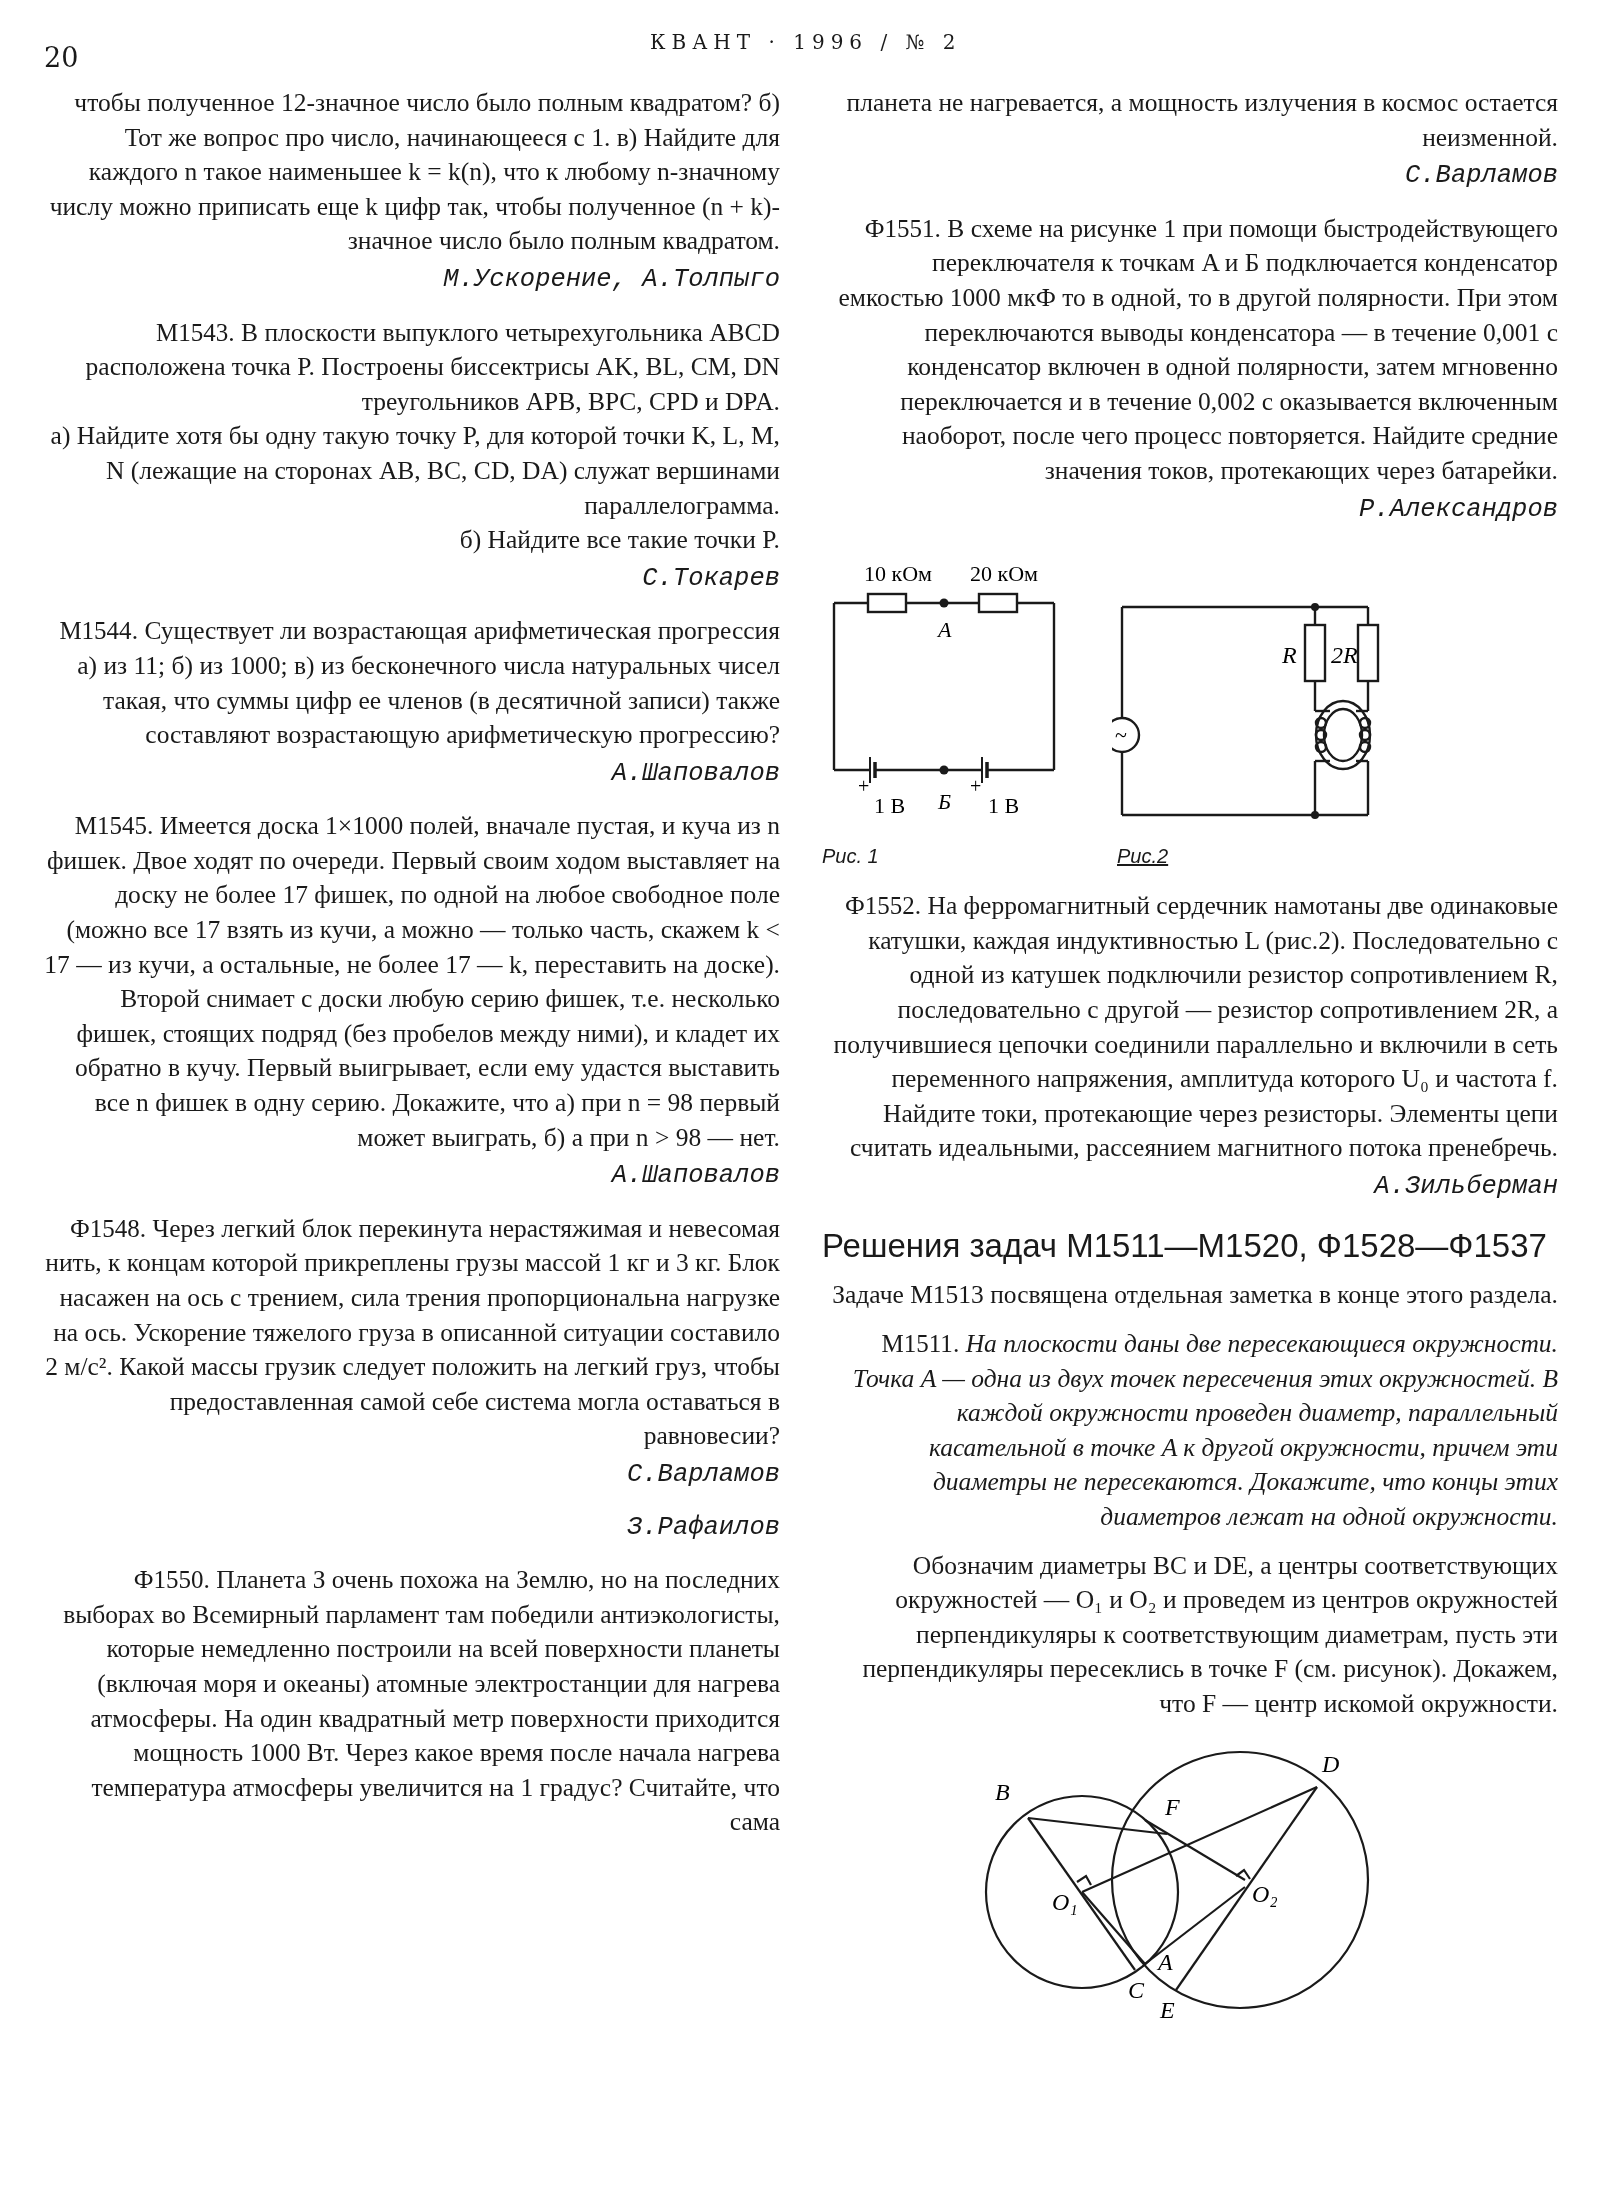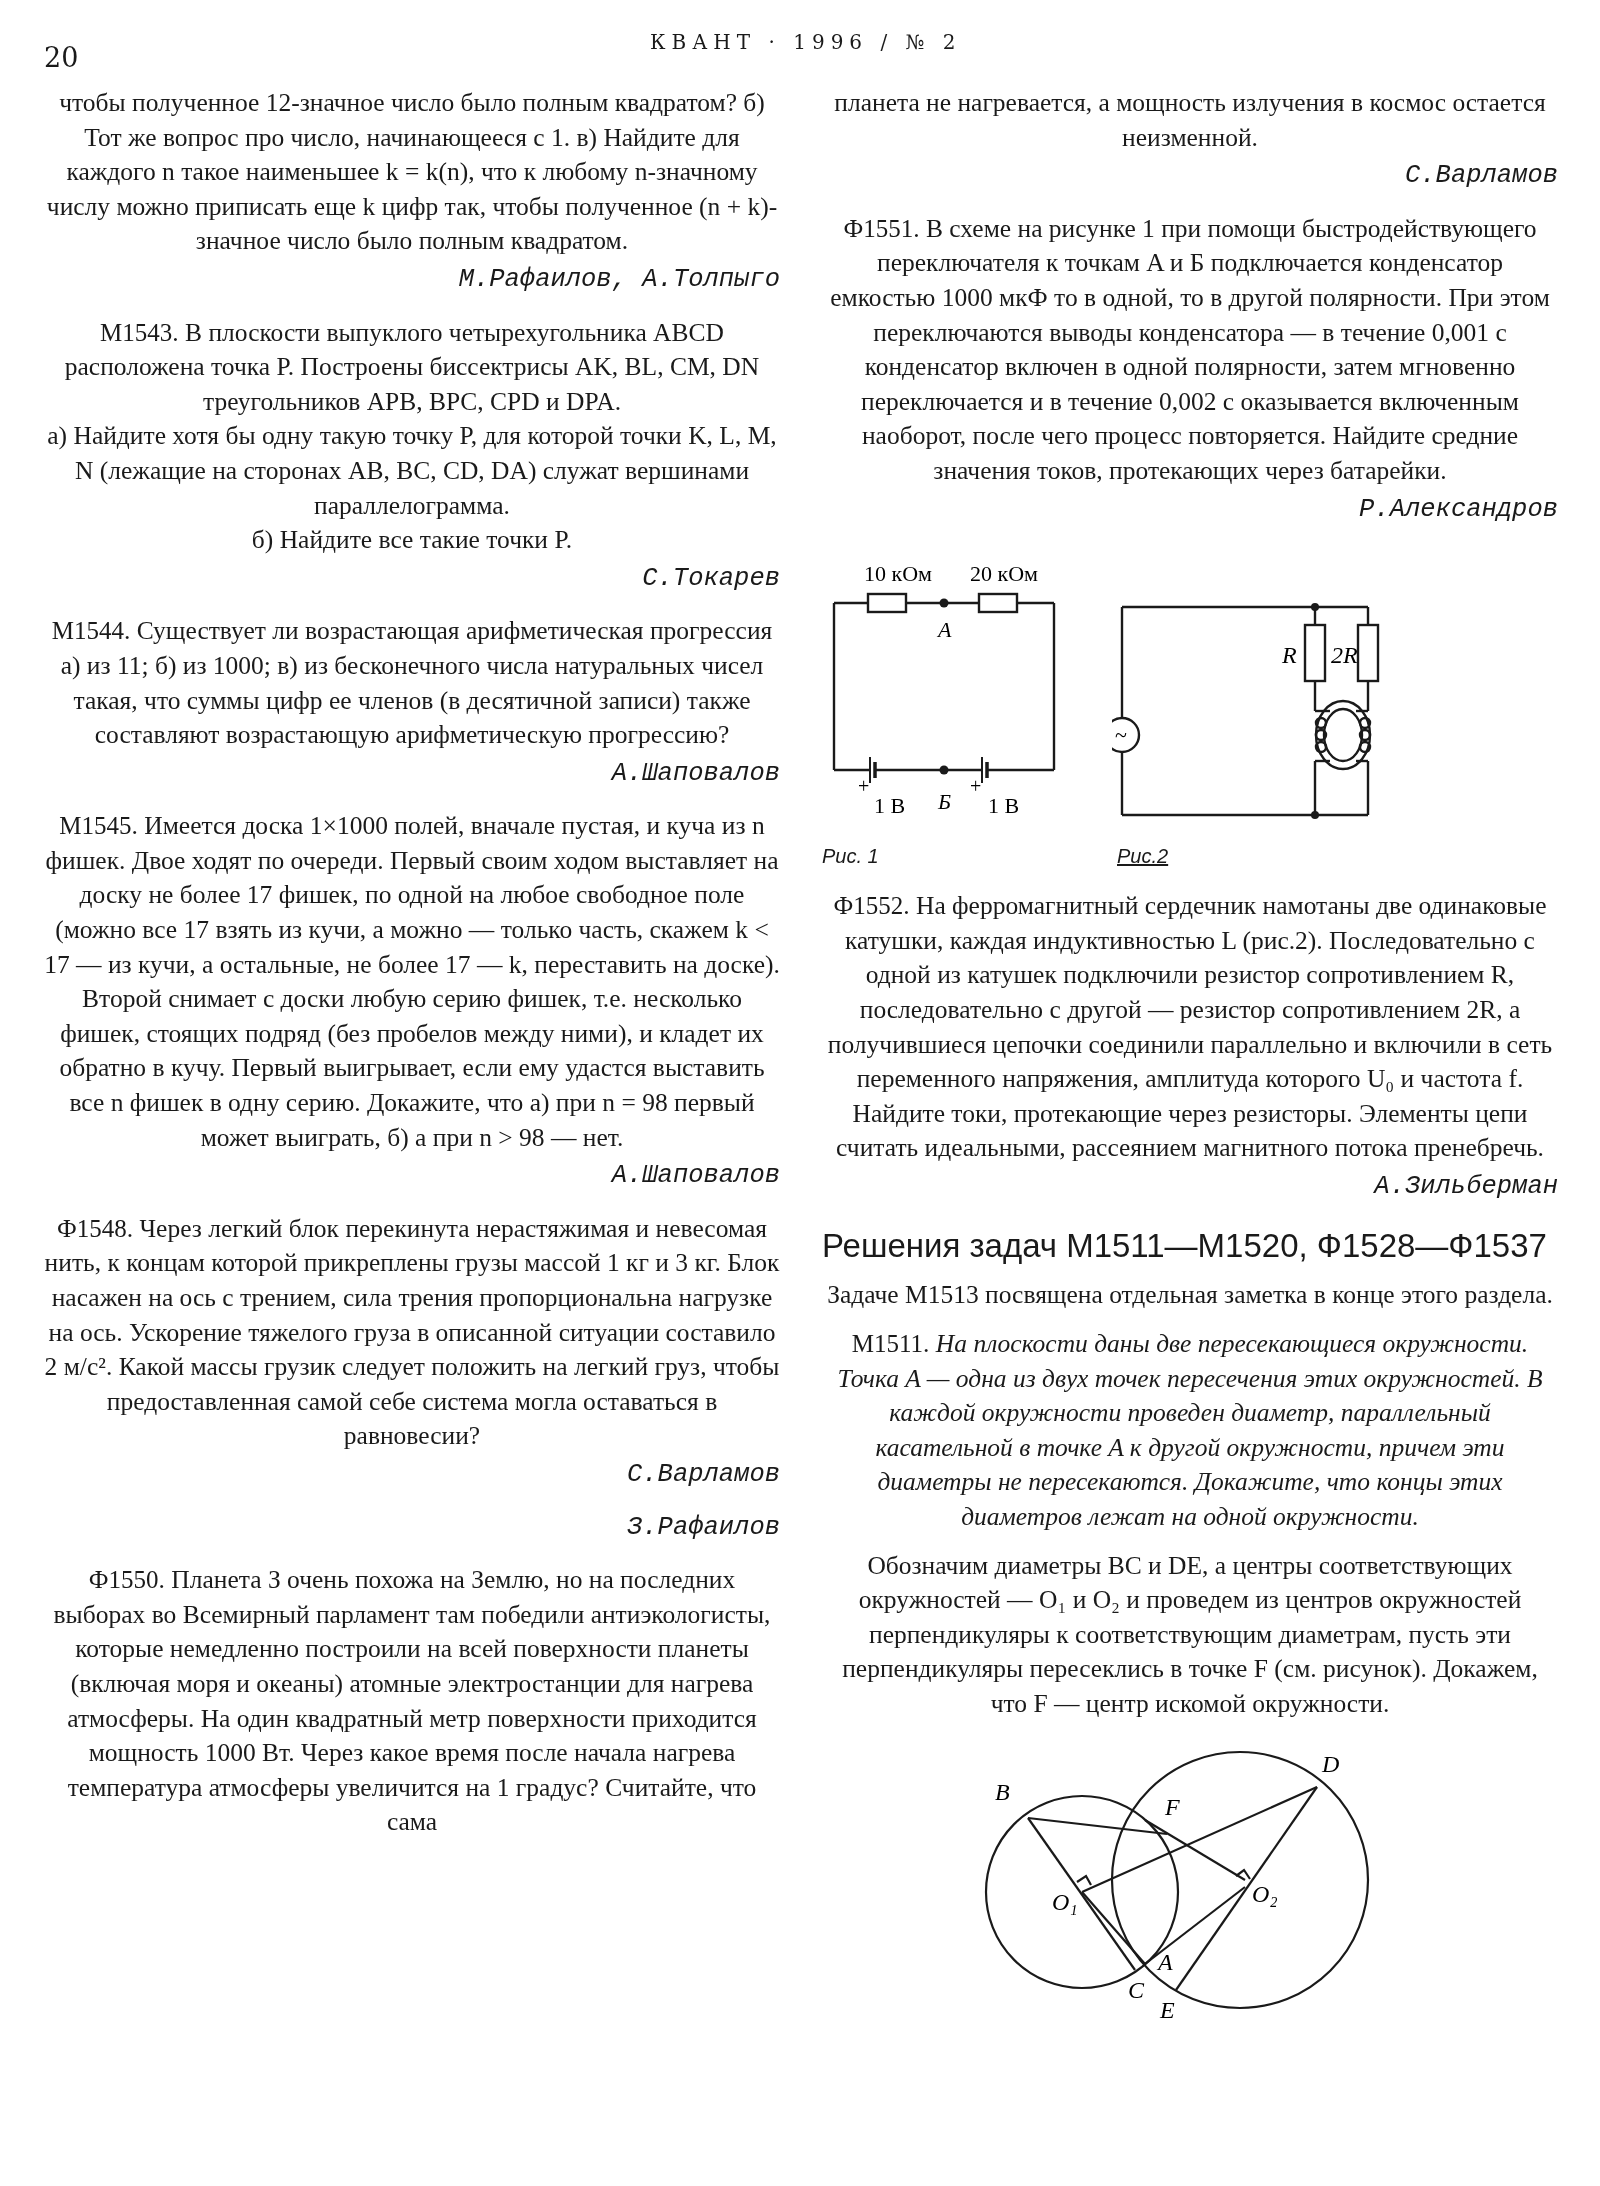--- a/index.html
+++ b/index.html
@@ -14,21 +14,21 @@
   }
   .running-head {
     position: absolute; left: 650px; top: 30px;
     font-size: 20px; letter-spacing: 6px; font-family: "DejaVu Serif", serif;
   }
   .col { position: absolute; top: 86px; }
   .col-left { left: 44px; width: 736px; }
   .col-right { left: 822px; width: 736px; }
   .para {
     font-size: 25.5px; line-height: 34.6px; margin: 0;
-    text-align: center;
+    text-align: right;
   }
   .lbl { font-family: Liberation Serif, serif; font-size: 25px; }
   .it { font-style: italic; }
   .author {
     text-align: right; font-style: italic; font-size: 25.5px; line-height: 34.6px;
     margin: 4px 0 18px 0;
     font-family: Liberation Mono, monospace;
   }
   .problem { margin-bottom: 0; }
   .section-title {
@@ -44,21 +44,21 @@
   .gap { height: 14px; }
 </style>
 </head>
 <body>
 
 <div class="page-number">20</div>
 <div class="running-head">КВАНТ · 1996 / № 2</div>
 
 <div class="col col-left">
   <p class="para">чтобы полученное 12-значное число было полным квадратом? б) Тот же вопрос про число, начинающееся с 1. в) Найдите для каждого n такое наименьшее k = k(n), что к любому n-значному числу можно приписать еще k цифр так, чтобы полученное (n + k)-значное число было полным квадратом.</p>
-  <p class="author">М.Рафаилов, А.Толпыго</p>
+  <p class="author">М.Ускорение, А.Толпыго</p>
 
   <div class="problem">
     <p class="para" style="white-space: pre-line;"><span class="lbl">М1543</span>. <span>В плоскости выпуклого четырехугольника ABCD расположена точка P. Построены биссектрисы AK, BL, CM, DN треугольников APB, BPC, CPD и DPA.
 а) Найдите хотя бы одну такую точку P, для которой точки K, L, M, N (лежащие на сторонах AB, BC, CD, DA) служат вершинами параллелограмма.
 б) Найдите все такие точки P.</span></p>
     <p class="author">С.Токарев</p>
   </div>
 
   <div class="problem">
     <p class="para" style="white-space: pre-line;"><span class="lbl">М1544</span>. <span>Существует ли возрастающая арифметическая прогрессия

